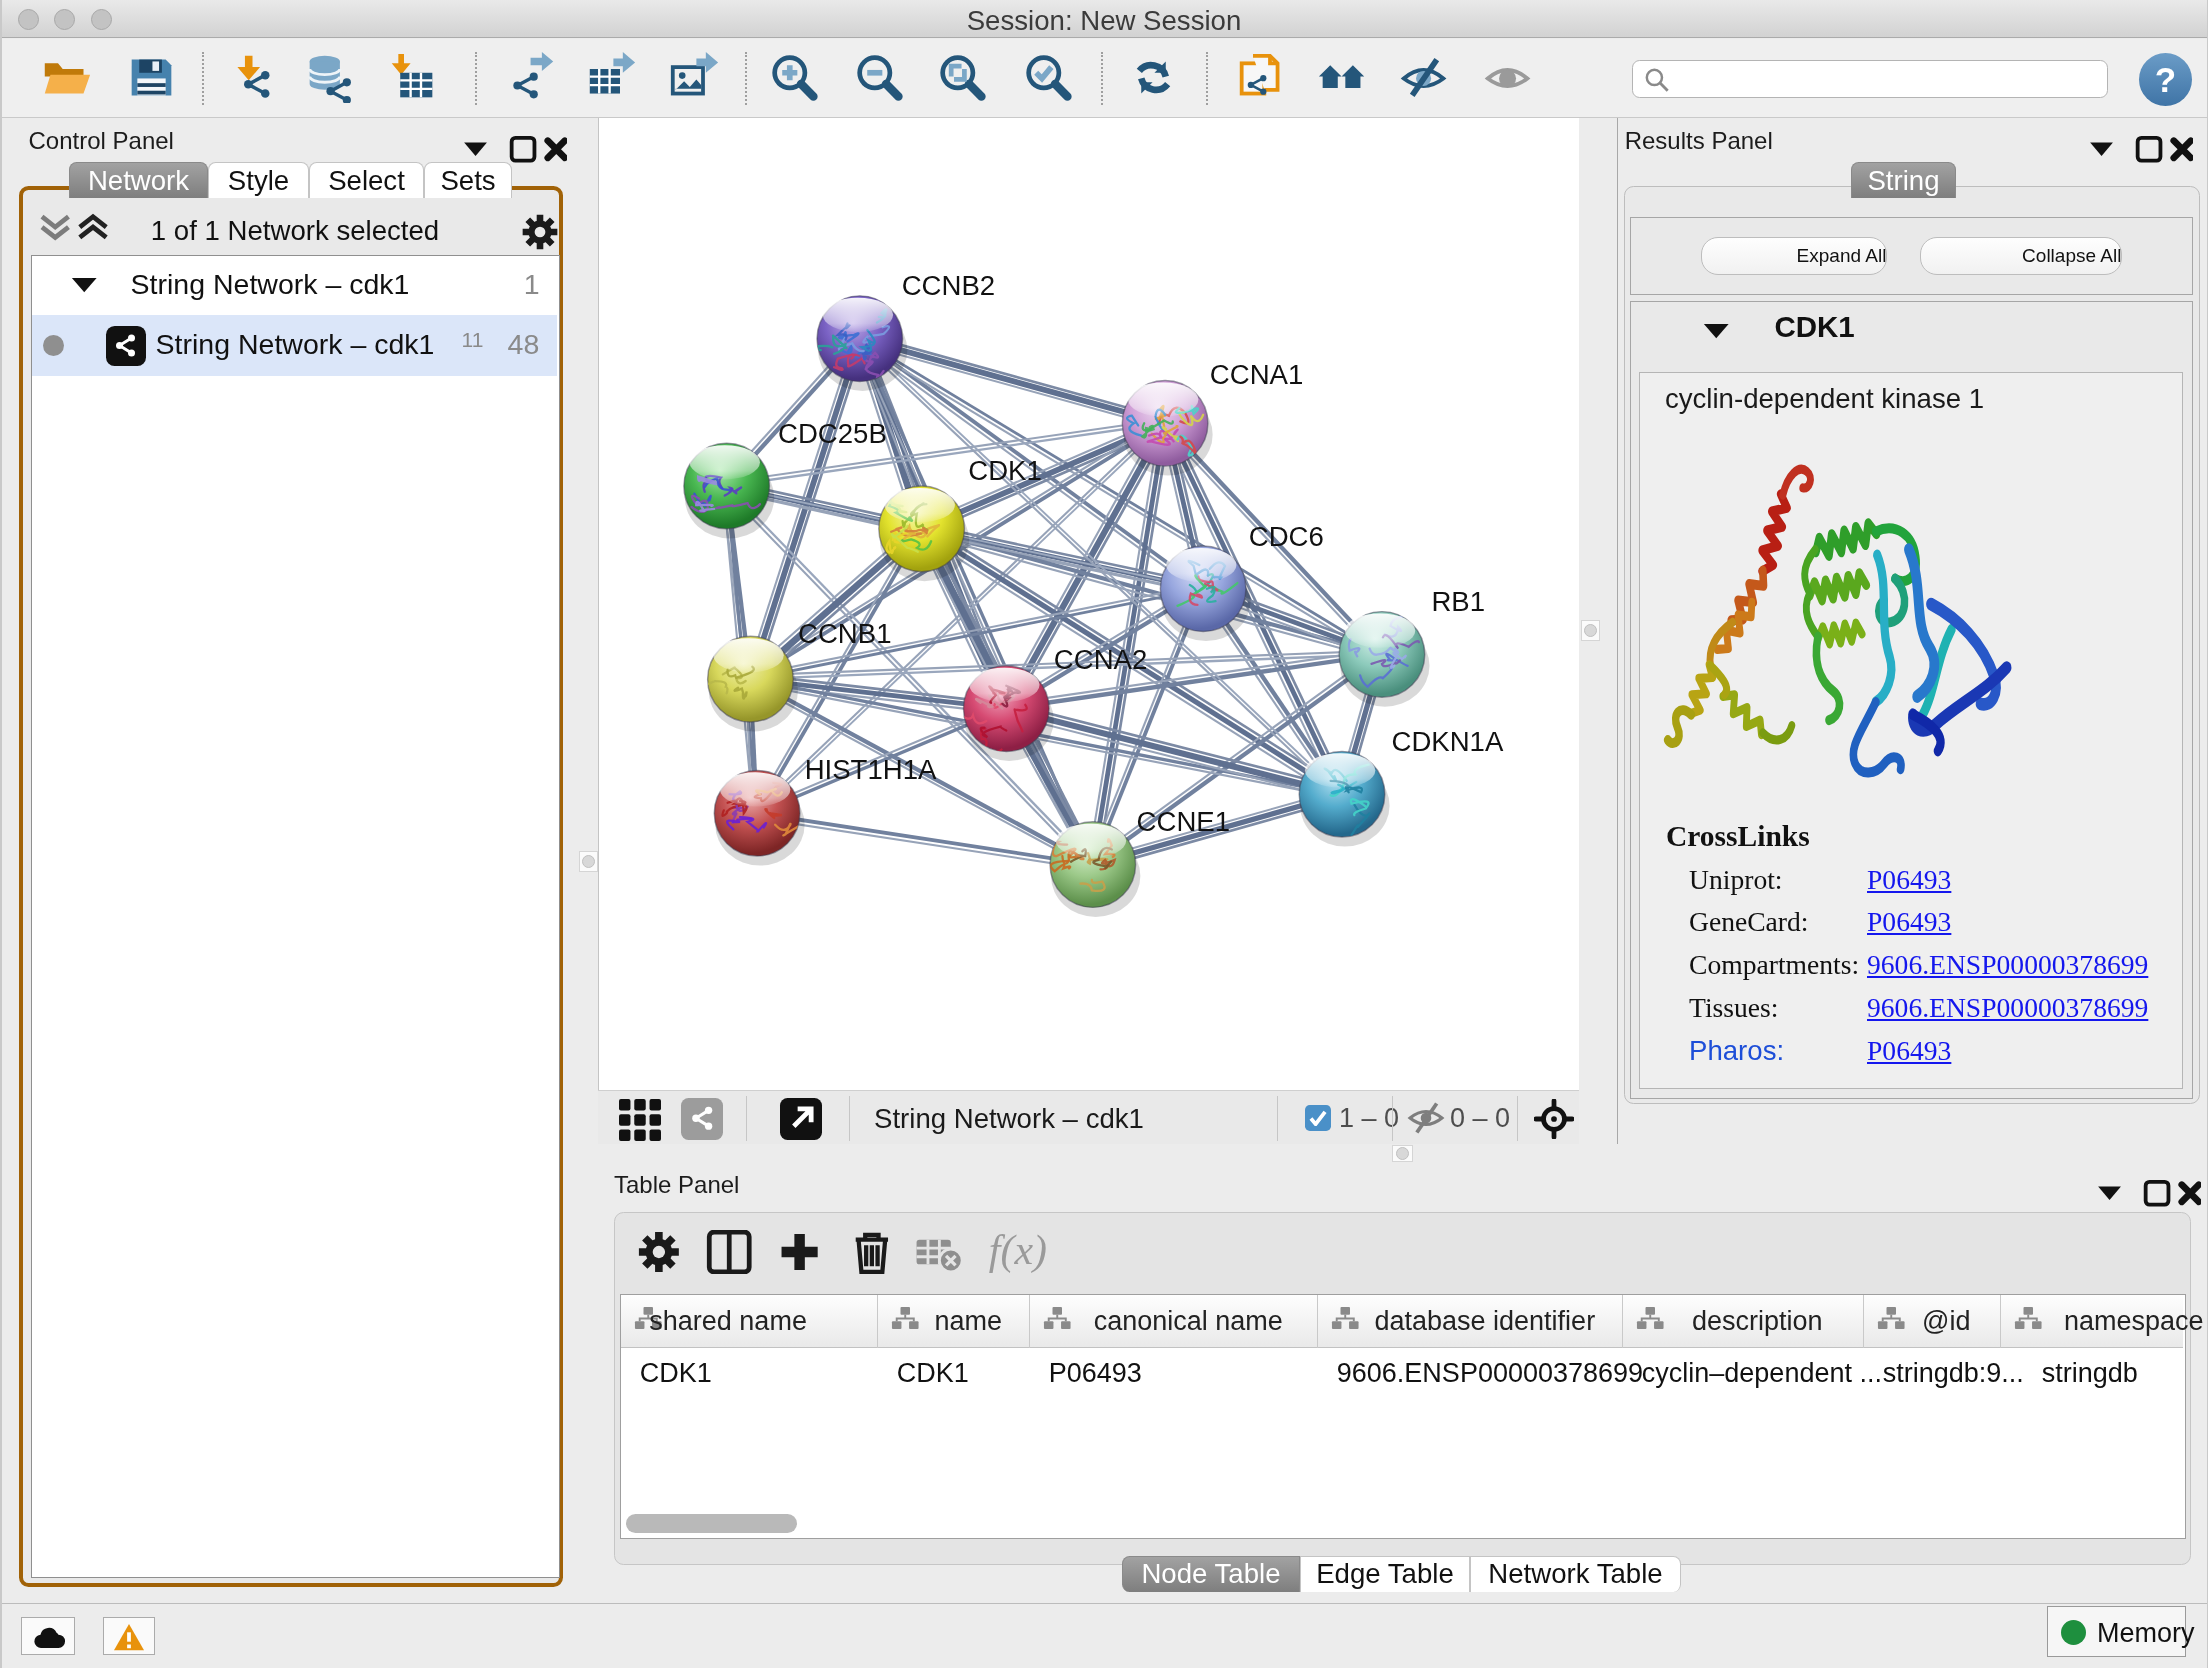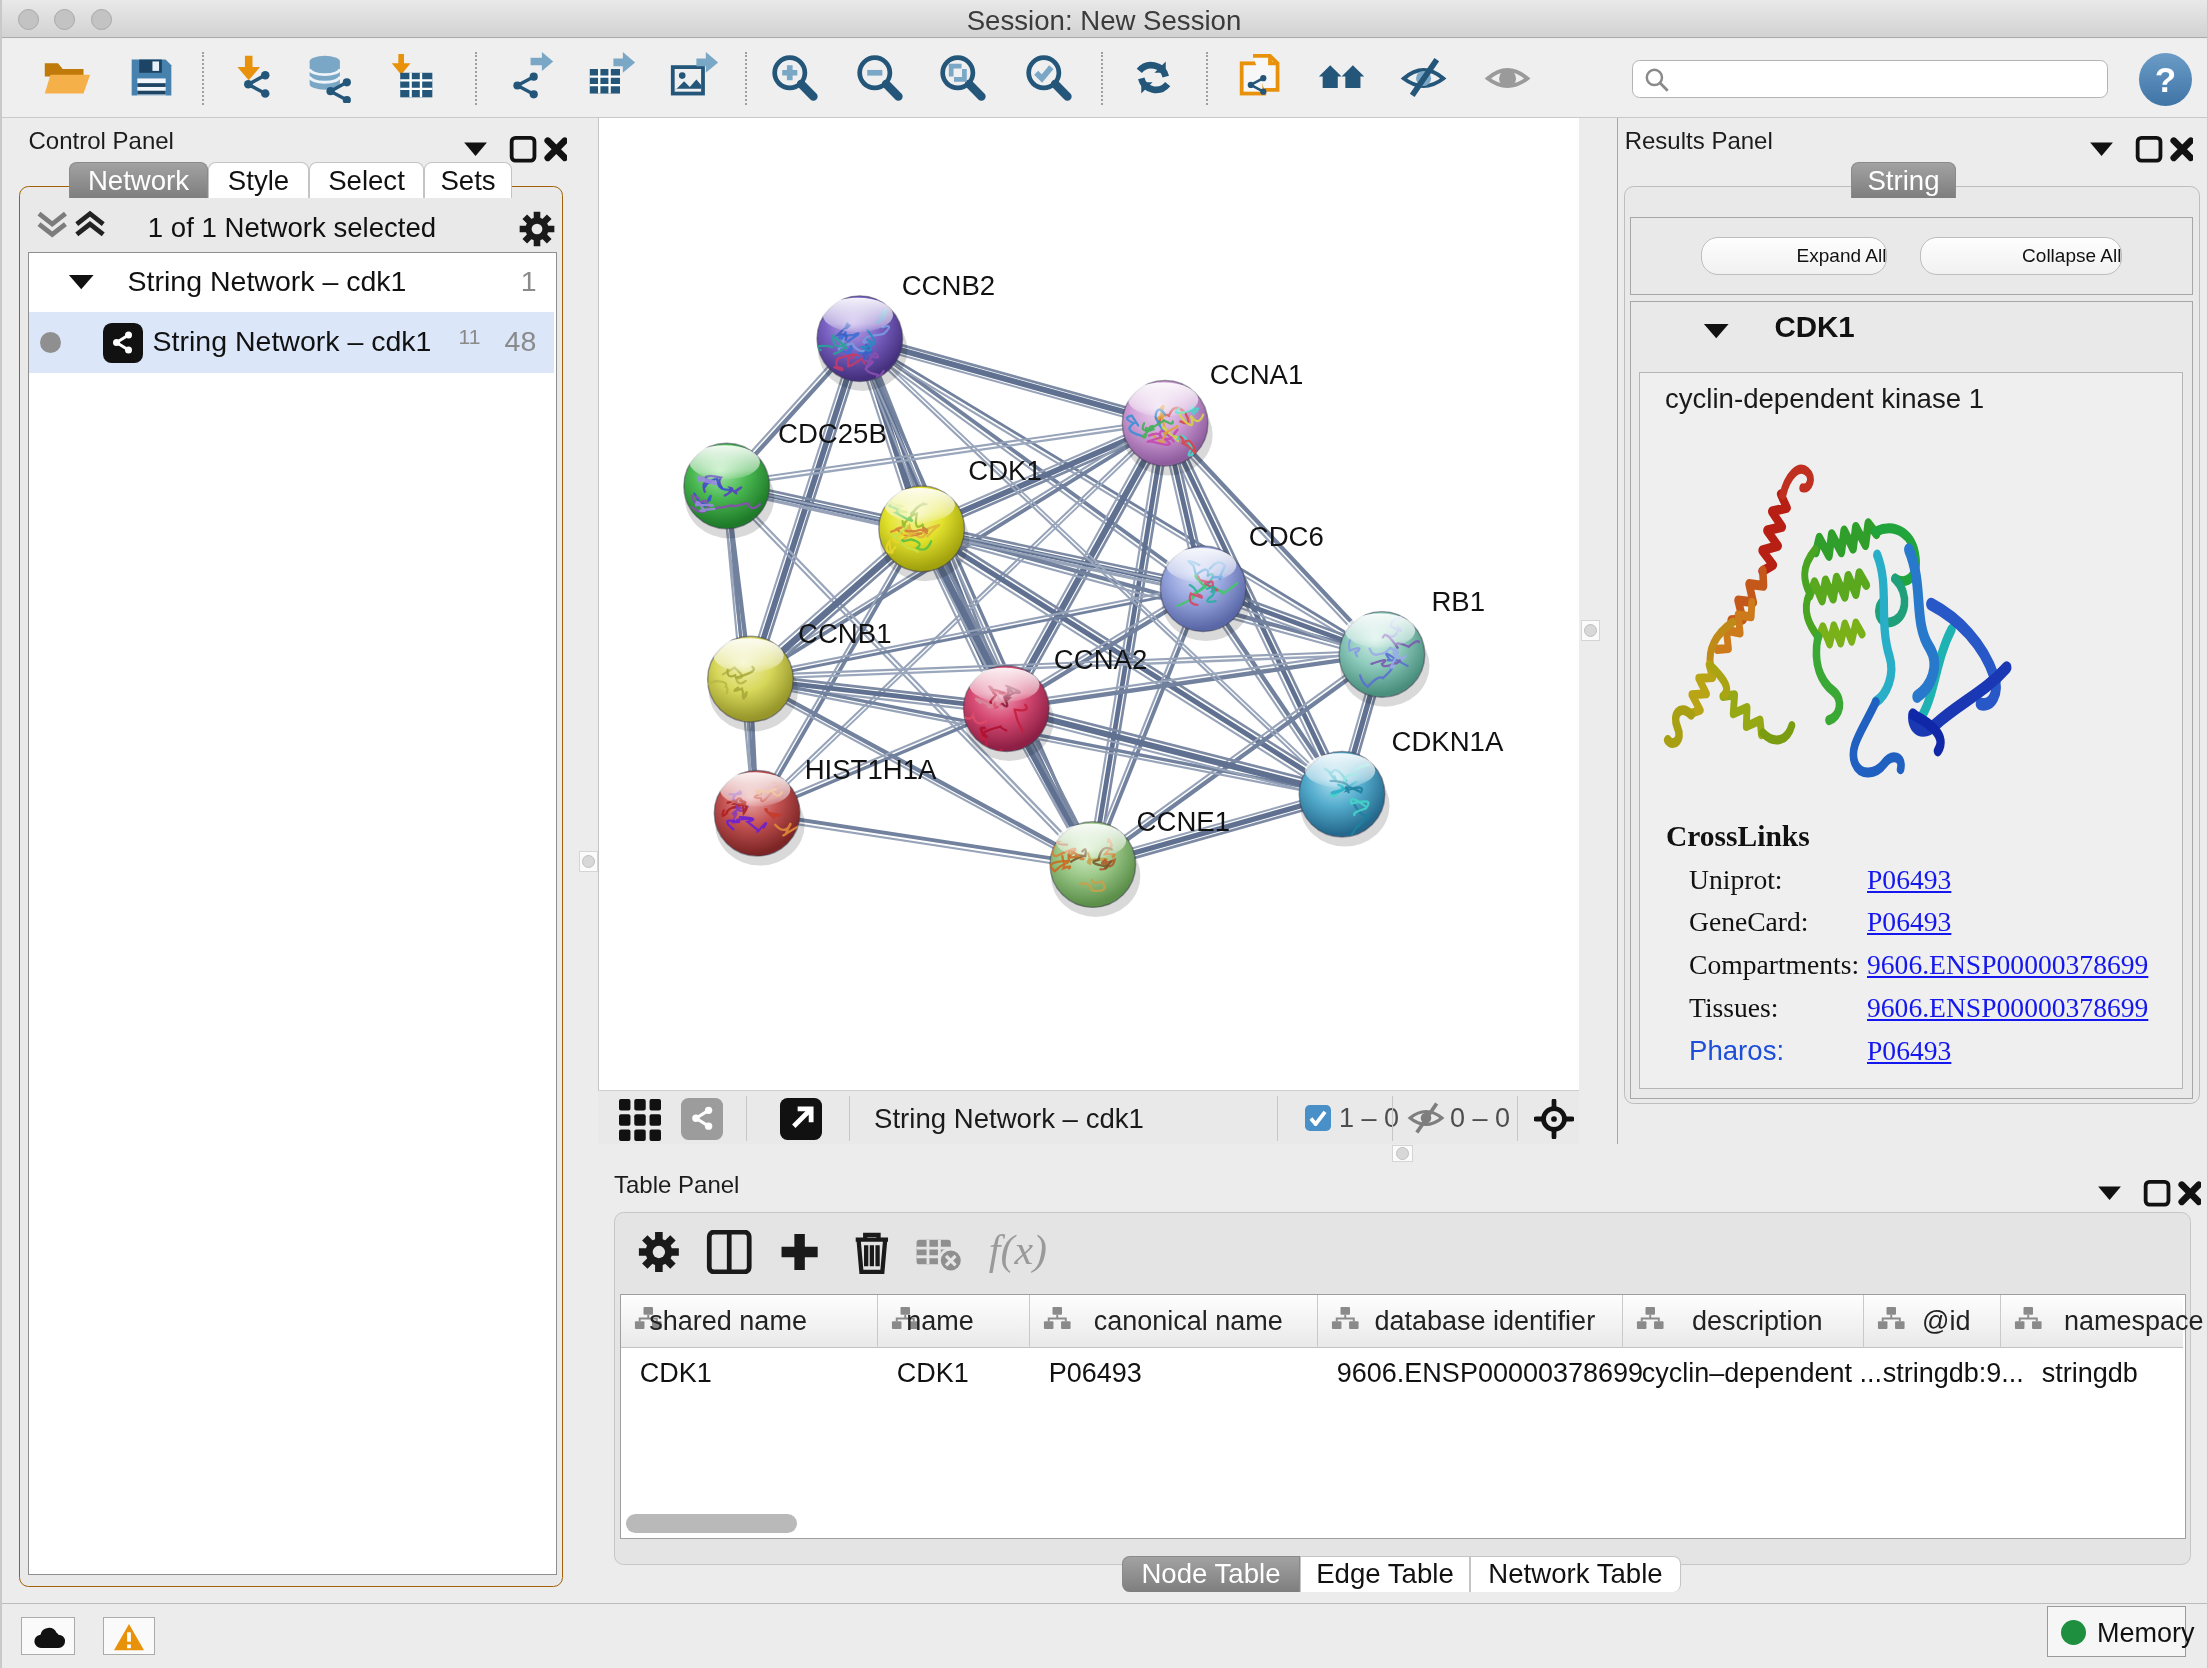--- a/index.html
+++ b/index.html
@@ -176,21 +176,21 @@
 <div class="paneltitle abs" style="left:28.5px;top:8.6px">Control Panel</div>
 <svg class="abs" style="left:462px;top:17px" width="105" height="28.5" viewBox="0 0 110 30">
       <path d="M2 8 l12 14 12 -14 z" fill="#111"></path>
       <rect x="52" y="3" width="24" height="24" rx="4" fill="none" stroke="#111" stroke-width="4"></rect>
       <path d="M90 6 l18 18 M108 6 l-18 18" stroke="#111" stroke-width="7" stroke-linecap="round"></path>
     </svg>
 <div class="tab tabsel" style="left:69px;top:44px;width:139px">Network</div>
 <div class="tab" style="left:208px;top:44px;width:101px">Style</div>
 <div class="tab" style="left:309px;top:44px;width:115px">Select</div>
 <div class="tab" style="left:424px;top:44px;width:88px">Sets</div>
-<div class="abs" style="left:19px;top:68px;width:544px;height:1401px;background:#e9e9e9;border:1px solid #a16207;border-radius:9.5px">
+<div class="abs" style="left:19px;top:68px;width:544px;height:1401px;background:#e9e9e9;border:4px solid #a16207;border-radius:9.5px">
 <svg class="abs" style="left:15px;top:21px" width="76" height="34" viewBox="0 0 80 36">
         <g fill="none" stroke="#7c7c7c" stroke-width="5">
           <path d="M4 6 l14 11 14 -11 M4 17 l14 11 14 -11"></path>
         </g>
         <g fill="none" stroke="#222" stroke-width="5">
           <path d="M44 17 l14 -11 14 11 M44 28 l14 -11 14 11"></path>
         </g>
       </svg>
 <div class="abs" style="left:0;top:25px;width:544px;text-align:center;font-size:27.6px;color:#111">1 of 1 Network selected</div>
 <svg class="abs" style="left:498px;top:23px" width="38" height="38" viewBox="0 0 46 46">
@@ -799,21 +799,21 @@
           </div>
 <div class="abs" style="left:257px;top:0;width:152px;height:53px;border-right:1px solid #c9c9c9">
             <div class="abs" style="left:13.3px;top:11.4px"><svg width="28.5" height="25" viewBox="0 0 30 26" style="vertical-align:-3.8px">
                 <g fill="#8a8a8a">
                   <rect x="10" y="1" width="10" height="8" rx="1"></rect>
                   <rect x="1" y="16" width="10" height="8" rx="1"></rect>
                   <rect x="19" y="16" width="10" height="8" rx="1"></rect>
                 </g>
                 <path d="M15 9 v4 M6 16 v-3 h18 v3" stroke="#8a8a8a" stroke-width="2" fill="none"></path>
               </svg></div>
-            <div class="abs" style="left:28.5px;top:10.5px;width:124px;text-align:left;font-size:27px;color:#222">name</div>
+            <div class="abs" style="left:28.5px;top:10.5px;width:124px;text-align:center;font-size:27px;color:#222">name</div>
           </div>
 <div class="abs" style="left:697px;top:0;width:305px;height:53px;border-right:1px solid #c9c9c9">
             <div class="abs" style="left:13.3px;top:11.4px"><svg width="28.5" height="25" viewBox="0 0 30 26" style="vertical-align:-3.8px">
                 <g fill="#8a8a8a">
                   <rect x="10" y="1" width="10" height="8" rx="1"></rect>
                   <rect x="1" y="16" width="10" height="8" rx="1"></rect>
                   <rect x="19" y="16" width="10" height="8" rx="1"></rect>
                 </g>
                 <path d="M15 9 v4 M6 16 v-3 h18 v3" stroke="#8a8a8a" stroke-width="2" fill="none"></path>
               </svg></div>

